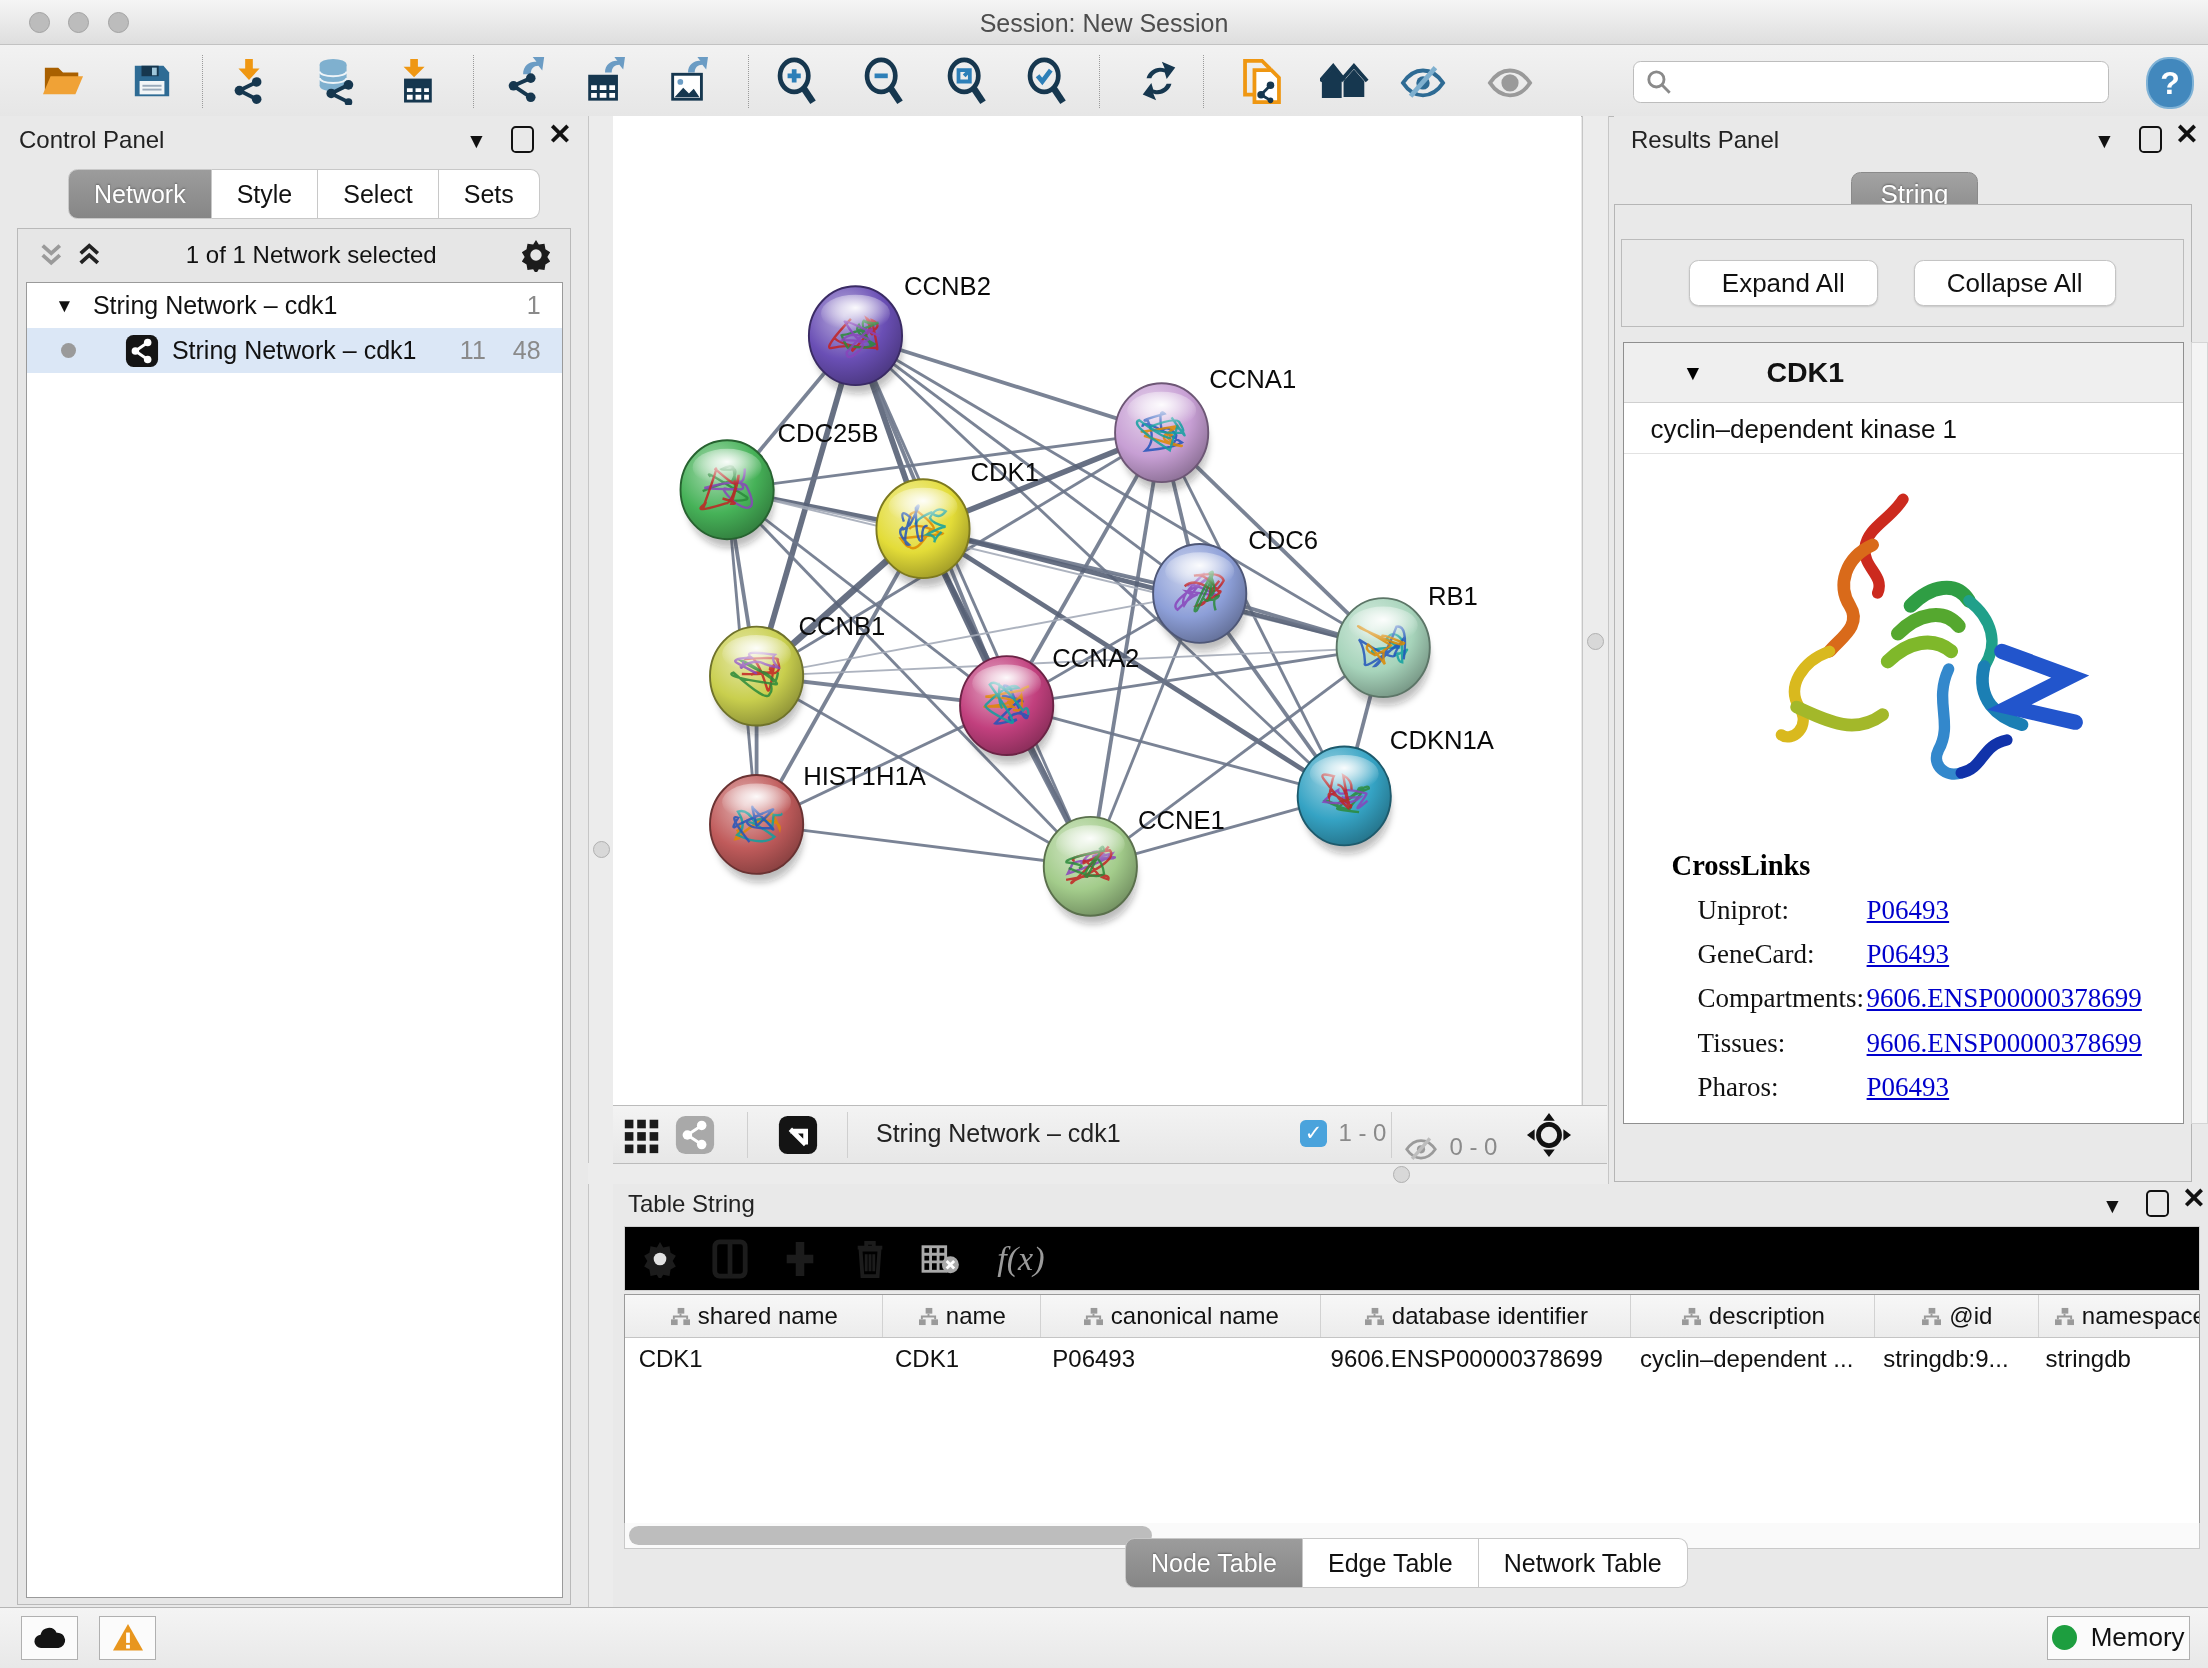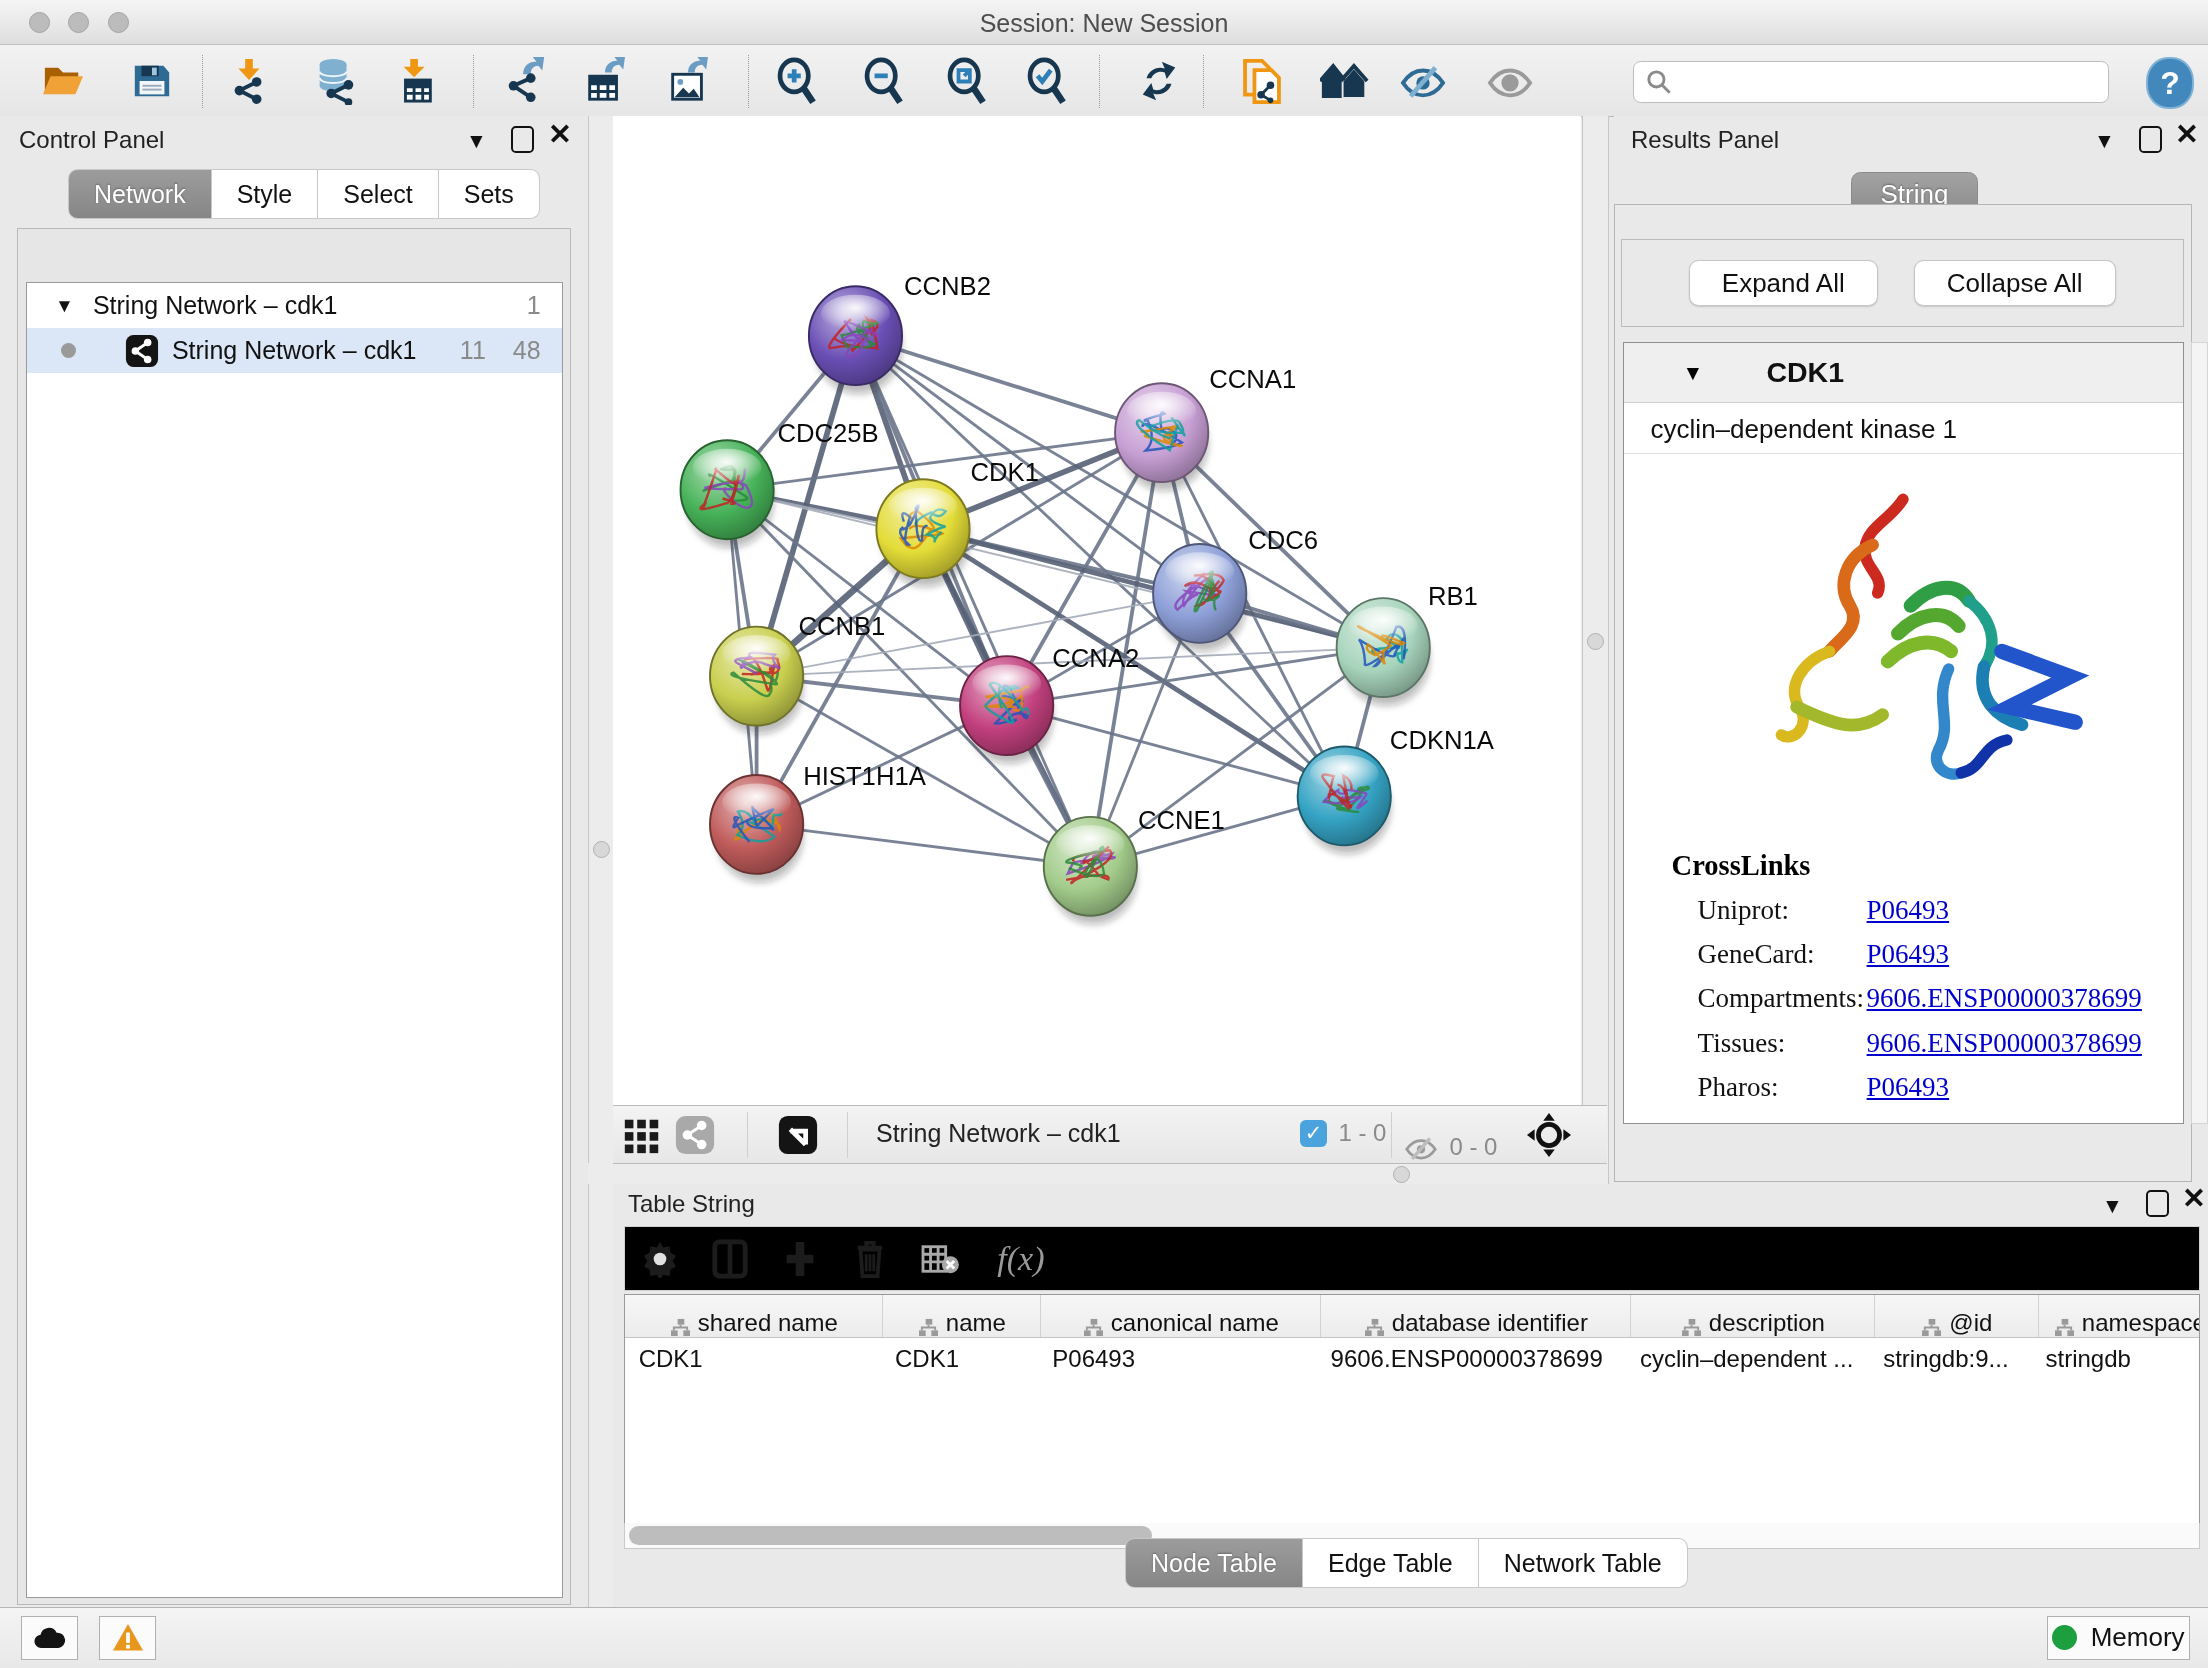--- a/index.html
+++ b/index.html
@@ -81,21 +81,21 @@
     border:1px solid #d5d5d5;}
   
   .table-panel{position:absolute;left:613px;top:1184px;width:1595px;height:423px;background:#e9e9e9;}
   .tp-toolbar{position:absolute;left:11.4px;top:42px;width:1574px;height:63px;background:#000000;
     border:1px solid #d0d0d0;display:flex;align-items:center;}
   .tp-tool{width:70px;display:flex;justify-content:center;align-items:center;}
   .tp-tablebox{position:absolute;left:11.4px;top:110px;width:1574px;height:228px;background:#fff;
     border:1px solid #9a9a9a;overflow:hidden;}
   .thead{display:flex;height:42px;background:linear-gradient(#f7f7f7,#ececec);
     border-bottom:1px solid #c4c4c4;}
-  .th{display:flex;align-items:flex-end;justify-content:center;gap:7px;font-size:24px;color:#111;
+  .th{display:flex;align-items:center;justify-content:center;gap:7px;font-size:24px;color:#111;
     border-right:1px solid #d2d2d2;overflow:hidden;white-space:nowrap;flex:none;}
   .trow{display:flex;height:42px;}
   .td{display:flex;align-items:center;padding-left:13.3px;font-size:24px;color:#111;
     overflow:hidden;white-space:nowrap;flex:none;}
   .tp-hscroll{position:absolute;left:11.4px;top:339px;width:1574px;height:25px;background:#fafafa;
     border:1px solid #c9c9c9;border-top:none;}
   .tp-thumb{position:absolute;left:3.8px;top:2.9px;width:523px;height:19px;border-radius:9.5px;background:#bdbdbd;}
   .tp-tabs{position:absolute;left:512px;top:354px;}
   
   .statusbar{position:absolute;left:0;top:1607px;width:2208px;height:61px;
@@ -287,20 +287,33 @@
   <div class="hdr-btn hdr-x" style="left:548px;top:3.8px">✕</div>
 
   <div class="segtabs" style="position:absolute;left:68px;top:53px">
     <div class="seg active">Network</div>
     <div class="seg">Style</div>
     <div class="seg">Select</div>
     <div class="seg">Sets</div>
   </div>
 
   <div class="cp-box">
+    <div style="position:absolute;left:0;top:0;width:100%;height:51px;display:flex;align-items:center">
+      <svg width="28.5" height="28.5" viewBox="0 0 30 30" style="margin-left:19px">
+        <path d="M6 6l9 8 9-8M6 16l9 8 9-8" fill="none" stroke="#9a9a9a" stroke-width="4"></path>
+      </svg>
+      <svg width="28.5" height="28.5" viewBox="0 0 30 30" style="margin-left:9.5px">
+        <path d="M6 24l9-8 9 8M6 14l9-8 9 8" fill="none" stroke="#222" stroke-width="4"></path>
+      </svg>
+      <div style="flex:1;text-align:center;font-size:24px;color:#111">1 of 1 Network selected</div>
+      <svg width="34" height="34" viewBox="0 0 36 36" style="margin-right:17px">
+        <path d="M18 2l3 5 6-1 1 6 5 3-3 5 3 5-5 3-1 6-6-1-3 5-3-5-6 1-1-6-5-3 3-5-3-5 5-3 1-6 6 1z" fill="#1c1c1c"></path>
+        <circle cx="18" cy="18" r="6" fill="#e6e6e6"></circle>
+      </svg>
+    </div>
     <div class="cp-tree">
       <div class="tree-row">
         <span style="margin-left:28.5px;font-size:19px">▼</span>
         <span style="margin-left:19px">String Network – cdk1</span>
         <span class="tree-count" style="margin-left:auto;margin-right:21px">1</span>
       </div>
       <div class="tree-row" style="background:#dbe7f6">
         <span style="width:15px;height:15px;border-radius:50%;background:#9a9a9a;margin-left:34px"></span>
         <svg width="34" height="34" viewBox="0 0 36 36" style="margin-left:49px">
           <rect x="1" y="1" width="34" height="34" rx="8" fill="#141414"></rect>

